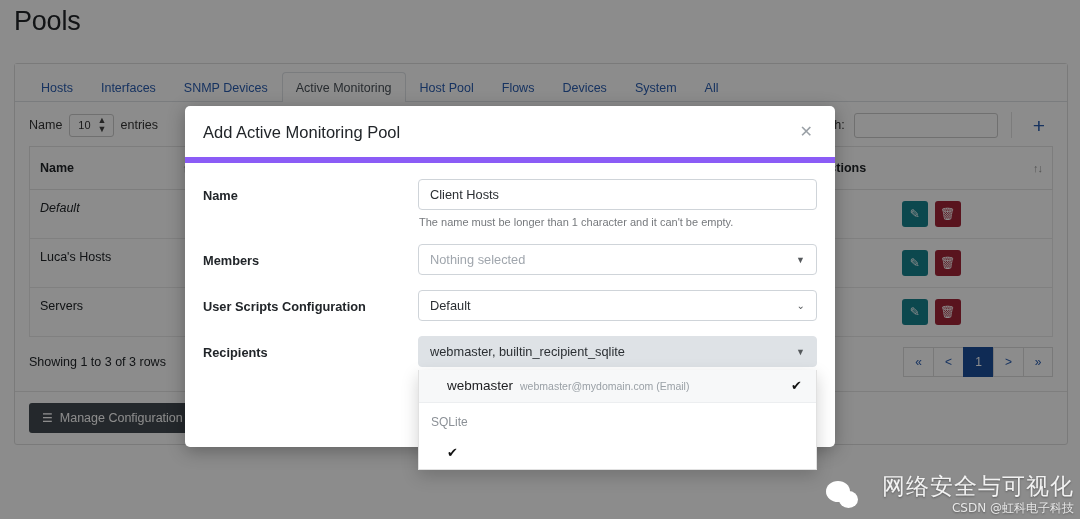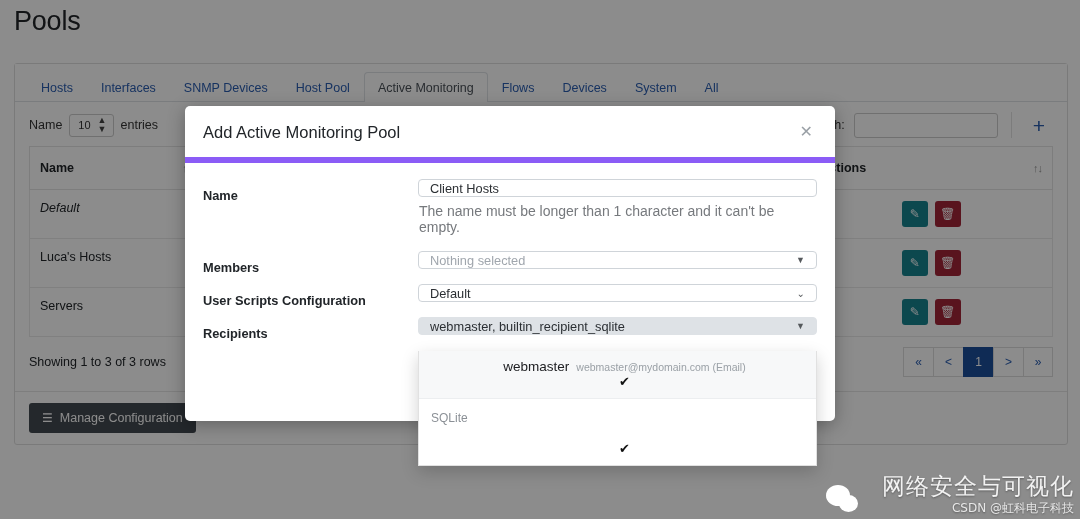--- a/index.html
+++ b/index.html
@@ -222,36 +222,36 @@
   }
   .form-label {
     width: 215px;
     font-size: 12.8px;
     font-weight: bold;
     color: #212529;
     padding-top: 9px;
   }
   .form-ctl { flex: 1; position: relative; }
   .fld {
-    height: 18px;
+    height: 31px;
     border: 1px solid #cfd4d9;
     border-radius: 4px;
     background: #fff;
     display: flex; align-items: center;
     padding: 2px 11px;
     font-size: 12.8px;
     color: #2b2f33;
   }
   .fld.placeholder { color: #a0a6ad; }
   .fld.sel { justify-content: space-between; }
   .fld.active-sel { background: #dee2e6; border-color: #dee2e6; }
   .caret { color: #55595c; font-size: 9px; }
   .caret-v { color: #55595c; font-size: 10px; }
   .help-text {
-    font-size: 14px;
+    font-size: 11px;
     color: #76797d;
     margin: 6px 0 10px 1px;
   }
   .spacer-sm { height: 9px; }
 
   
   .dd {
     position: absolute;
     left: 0; top: 34px;
     width: 100%;
@@ -264,21 +264,20 @@
   .dd-group {
     font-size: 12px;
     color: #8b9096;
     padding: 12px 12px 8px 12px;
   }
   .dd-item {
     display: flex; align-items: center; justify-content: space-between;
     padding: 8px 14px 9px 28px;
     font-size: 13.5px;
     color: #202124;
-    flex-direction: column;
   }
   .dd-item.hl { background: #f7f8f9; border-bottom: 1px solid #eceef0; }
   .dd-item .dd-main { font-weight: 400; }
   .dd-item .dd-sub { font-size: 10.5px; color: #9aa0a6; margin-left: 7px; }
   .check { font-size: 13px; color: #111; }
 
   .modal-foot {
     display: flex; justify-content: flex-end;
     padding: 12px 18px 16px 18px;
     min-height: 62px;
@@ -291,21 +290,21 @@
     padding: 8px 16px;
     line-height: 1.1;
   }
 
   
   .watermark {
     position: absolute;
     right: 6px; bottom: 4px;
     z-index: 50;
     display: flex;
-    align-items: flex-end;
+    align-items: center;
     gap: 22px;
     color: #f2f2f2;
     text-shadow: 0 1px 2px rgba(0,0,0,0.35);
   }
   .wechat-ico {
     width: 34px; height: 30px;
     position: relative;
     margin-top: 4px;
   }
   .wechat-ico .b1, .wechat-ico .b2 {
@@ -337,22 +336,22 @@
   <div class="page">
 
     <h1 class="page-title">Pools</h1>
 
     <div class="card">
 
       <div class="tabs" id="tab-bar">
           <div class="tab">Hosts</div>
           <div class="tab">Interfaces</div>
           <div class="tab">SNMP Devices</div>
+          <div class="tab active">Active Monitoring</div>
           <div class="tab">Host Pool</div>
-          <div class="tab active">Active Monitoring</div>
           <div class="tab">Flows</div>
           <div class="tab">Devices</div>
           <div class="tab">System</div>
           <div class="tab">All</div>
         </div>
 
       <div class="table-controls">
         <div class="show-entries">
           <span>Name</span>
           <span class="mini-select">

